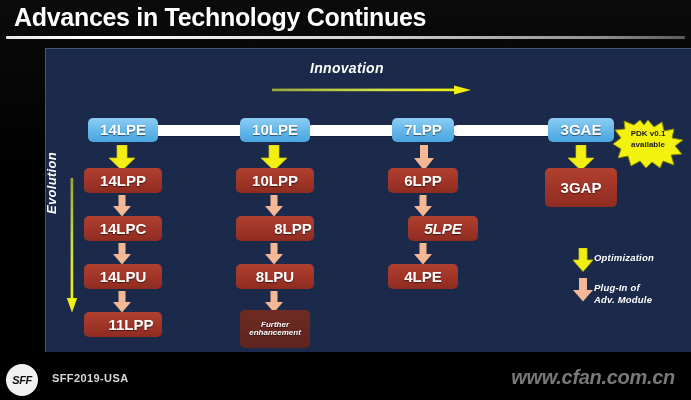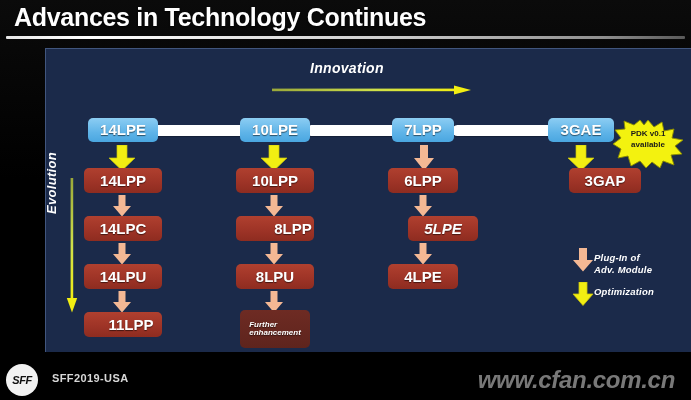--- a/index.html
+++ b/index.html
@@ -59,21 +59,21 @@
     position:absolute;height:11px;background:#ffffff;border-radius:6px;
     top:125px;box-shadow:0 1px 1px rgba(0,0,0,.25);
   }
 
   
   .node{
     position:absolute;box-sizing:border-box;
     display:flex;align-items:center;justify-content:center;
     border-radius:5px;color:#fff;font-weight:bold;
     text-shadow:0 1px 1px rgba(0,0,0,.55);
-    line-height:1.05;text-align:left;
+    line-height:1.05;text-align:center;
   }
   .node.blue{
     background:linear-gradient(180deg,#8ccdf3 0%,#5fb4e8 60%,#4aa6e0 100%);
     font-size:15px;
   }
   .node.red{
     background:linear-gradient(180deg,#b0402f 0%,#9d3326 60%,#8e2c20 100%);
     font-size:15px;
   }
   .node.dark{
@@ -109,21 +109,21 @@
     border-radius:50%;background:#f2f2f2;
     display:flex;align-items:center;justify-content:center;
     color:#111;font-size:11px;font-weight:bold;font-style:italic;letter-spacing:-.4px;
   }
   .footer-text{
     position:absolute;left:52px;top:372px;
     color:#d8d8d8;font-size:11px;font-weight:bold;letter-spacing:.4px;
   }
   .watermark{
     position:absolute;right:16px;top:366px;
-    color:#8e8e8e;font-size:24px;font-style:italic;font-weight:bold;
+    color:#8e8e8e;font-size:20px;font-style:italic;font-weight:bold;
     letter-spacing:-.3px;opacity:.85;
   }
 </style>
 </head>
 <body>
 
 <div id="slide">
 
   <div class="title">Advances in Technology Continues</div>
   <div class="title-rule"></div>
@@ -207,43 +207,43 @@
   <div class="node red" style="left:408px;top:216px;width:70px;height:25px;font-style:italic;">5LPE</div>
   <svg class="arrow" style="left:413px;top:243px;width:20px;height:22px;" viewBox="0 0 20 22">
     <path d="M6.5 0 H13.5 V11 H19 L10 21.5 L1 11 H6.5 Z" fill="#f4b894"></path>
   </svg>
   <div class="node red" style="left:388px;top:264px;width:70px;height:25px;">4LPE</div>
 
   <div class="node blue" style="left:548px;top:118px;width:66px;height:24px;">3GAE</div>
   <svg class="arrow" style="left:567px;top:145px;width:28px;height:26px;" viewBox="0 0 28 26">
     <path d="M9 0 H19 V13 H27 L14 25.5 L1 13 H9 Z" fill="#f2ee12" stroke="#c9c40c" stroke-width="0.7"></path>
   </svg>
-  <div class="node red" style="left:545px;top:168px;width:72px;height:25px;margin-left:24px;">3GAP</div>
+  <div class="node red" style="left:545px;top:168px;width:72px;height:39px;">3GAP</div>
 
   <svg class="callout" viewBox="0 0 72 50">
     <polygon points="36,1 42,8 50,3 52,12 62,10 60,19 71,21 63,27 70,35 59,36 62,46 51,42 48,49 40,43 34,49 28,42 19,47 16,37 6,39 9,30 1,25 9,19 3,11 13,10 12,2 22,6 28,1 32,6" fill="#f3f20f" stroke="#8a8a00" stroke-width="0.9"></polygon>
   </svg>
   <div class="callout-text">
     <div>PDK v0.1</div>
     <div>available</div>
   </div>
 
   <div class="legend">
+    <div class="legend-row">
+      <svg class="legend-ico" viewBox="0 0 22 24">
+        <path d="M7 0 H15 V12 H21 L11 23.5 L1 12 H7 Z" fill="#f2ee12" stroke="#c9c40c" stroke-width="0.8"></path>
+      </svg>
+      <div class="legend-txt">Optimization</div>
+    </div>
     <div class="legend-row">
       <svg class="legend-ico" viewBox="0 0 22 24">
         <path d="M7 0 H15 V12 H21 L11 23.5 L1 12 H7 Z" fill="#f4b894"></path>
       </svg>
       <div class="legend-txt" style="white-space:pre-line;">Plug-In of
 Adv. Module</div>
     </div>
-    <div class="legend-row">
-      <svg class="legend-ico" viewBox="0 0 22 24">
-        <path d="M7 0 H15 V12 H21 L11 23.5 L1 12 H7 Z" fill="#f2ee12" stroke="#c9c40c" stroke-width="0.8"></path>
-      </svg>
-      <div class="legend-txt">Optimization</div>
-    </div>
   </div>
 
   <div class="logo">SFF</div>
   <div class="footer-text">SFF2019-USA</div>
   <div class="watermark">www.cfan.com.cn</div>
 
 </div>
 
 </body></html>

